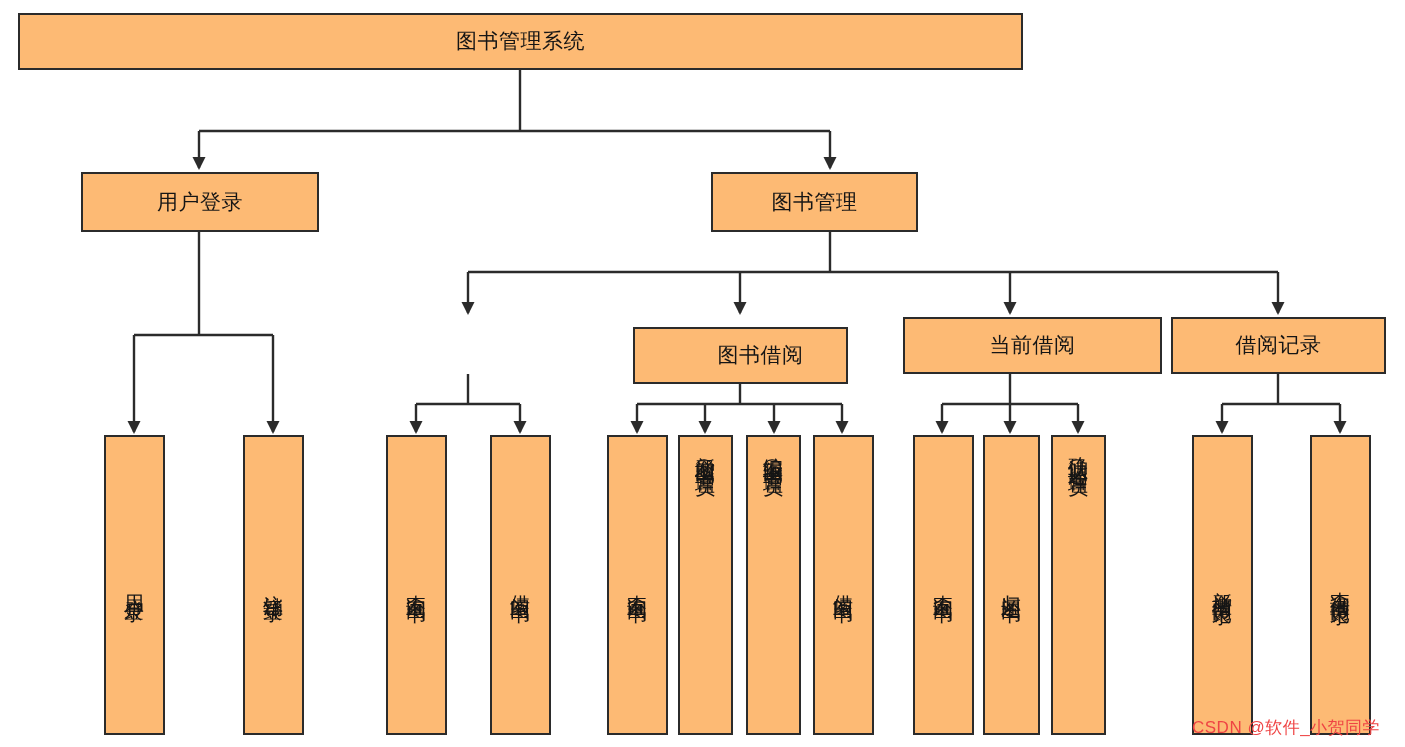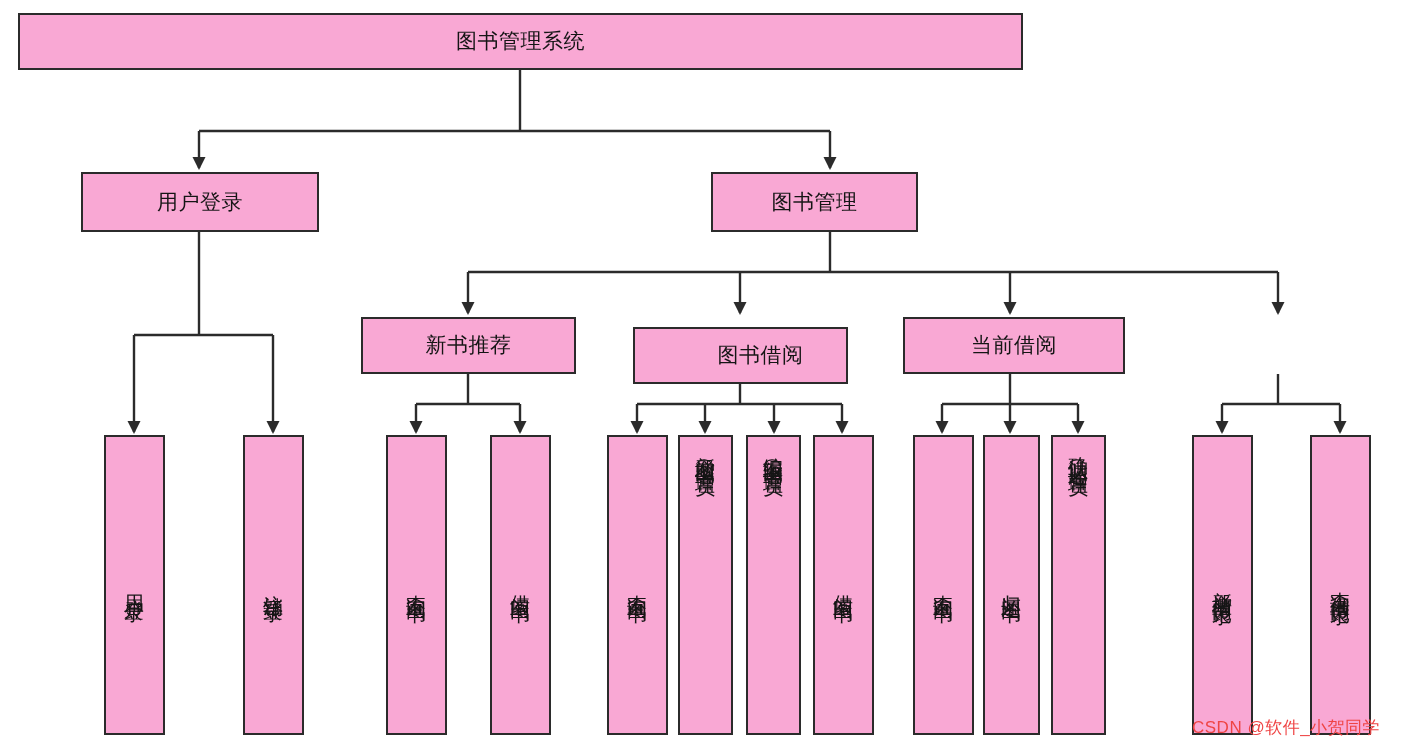--- a/index.html
+++ b/index.html
@@ -23,21 +23,21 @@
     left: 0;
     top: 0;
     width: 1405px;
     height: 747px;
     pointer-events: none;
   }
   .node {
     position: absolute;
     box-sizing: border-box;
     border: 2px solid #2b2b2b;
-    background: #f9a8d4;
+    background: #fdba74;
     display: flex;
     align-items: center;
     justify-content: center;
     text-align: center;
   }
   .node .label {
     font-size: 21px;
     line-height: 1.25;
     color: #151515;
     letter-spacing: 0.5px;
@@ -130,28 +130,28 @@
     <span class="label">图书管理系统</span>
   </div>
 
   <div class="node" style="left:81px; top:172px; width:238px; height:60px;">
     <span class="label">用户登录</span>
   </div>
   <div class="node" style="left:711px; top:172px; width:207px; height:60px;">
     <span class="label">图书管理</span>
   </div>
 
-  <div class="node" style="left:361px; top:317px; width:215px; height:57px;">
-    <span class="label">新书推荐</span>
-  </div>
   <div class="node" style="left:633px; top:327px; width:215px; height:57px;padding-left:40px;">
     <span class="label">图书借阅</span>
   </div>
-  <div class="node" style="left:903px; top:317px; width:222px; height:57px;">
+  <div class="node" style="left:903px; top:317px; width:259px; height:57px;">
     <span class="label">当前借阅</span>
+  </div>
+  <div class="node" style="left:1171px; top:317px; width:215px; height:57px;">
+    <span class="label">借阅记录</span>
   </div>
 
   <div class="node vertical centerv" style="left:104px; top:435px; width:61px; height:300px;">
     <span class="label">用户登录</span>
   </div>
   <div class="node vertical centerv" style="left:243px; top:435px; width:61px; height:300px;">
     <span class="label">注销登录</span>
   </div>
 
   <div class="node vertical centerv" style="left:386px; top:435px; width:61px; height:300px;">

